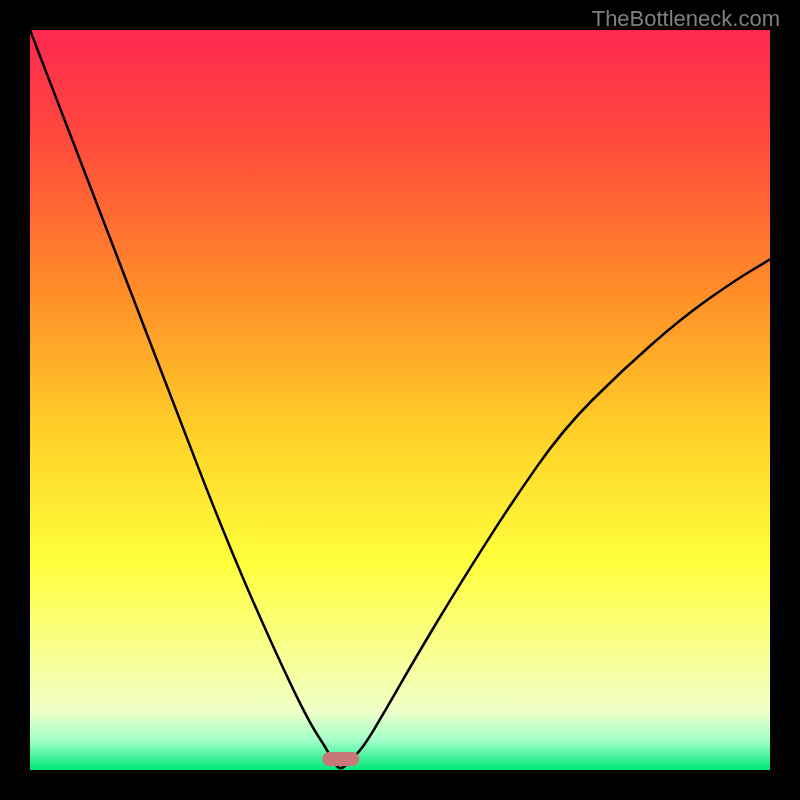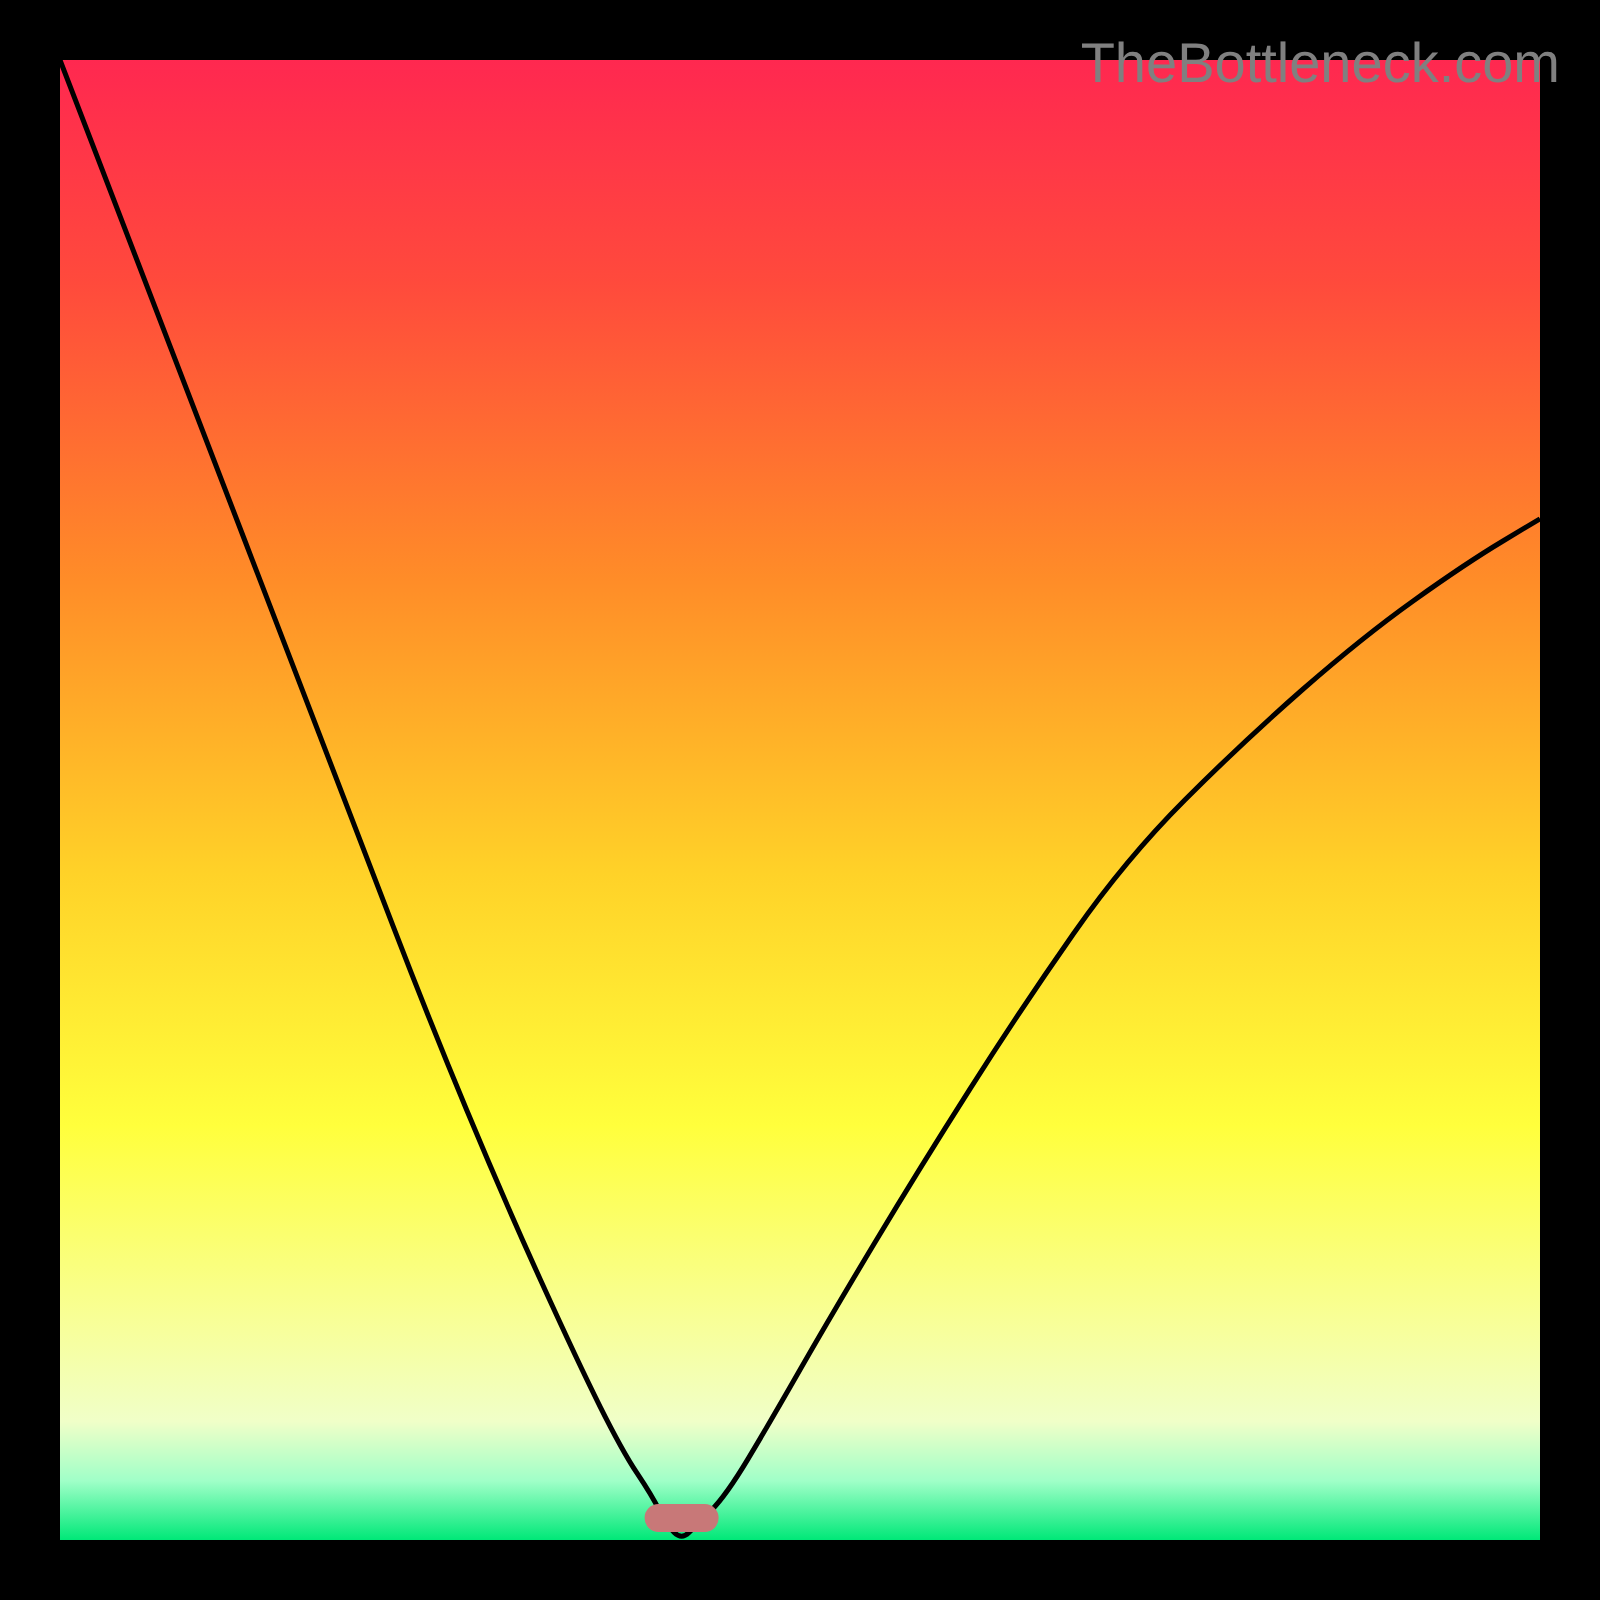--- a/index.html
+++ b/index.html
@@ -6,24 +6,24 @@
     margin: 0;
     padding: 0;
     width: 800px;
     height: 800px;
     background: #000;
     position: relative;
     font-family: Arial, sans-serif;
   }
   .watermark {
     position: absolute;
-    top: 16px;
+    top: 6px;
     right: 20px;
     color: #808080;
-    font-size: 28px;
+    font-size: 22px;
     z-index: 10;
     margin-left: 48px;
   }
   .plot-container {
     position: absolute;
     top: 30px;
     left: 30px;
     width: 740px;
     height: 740px;
   }

